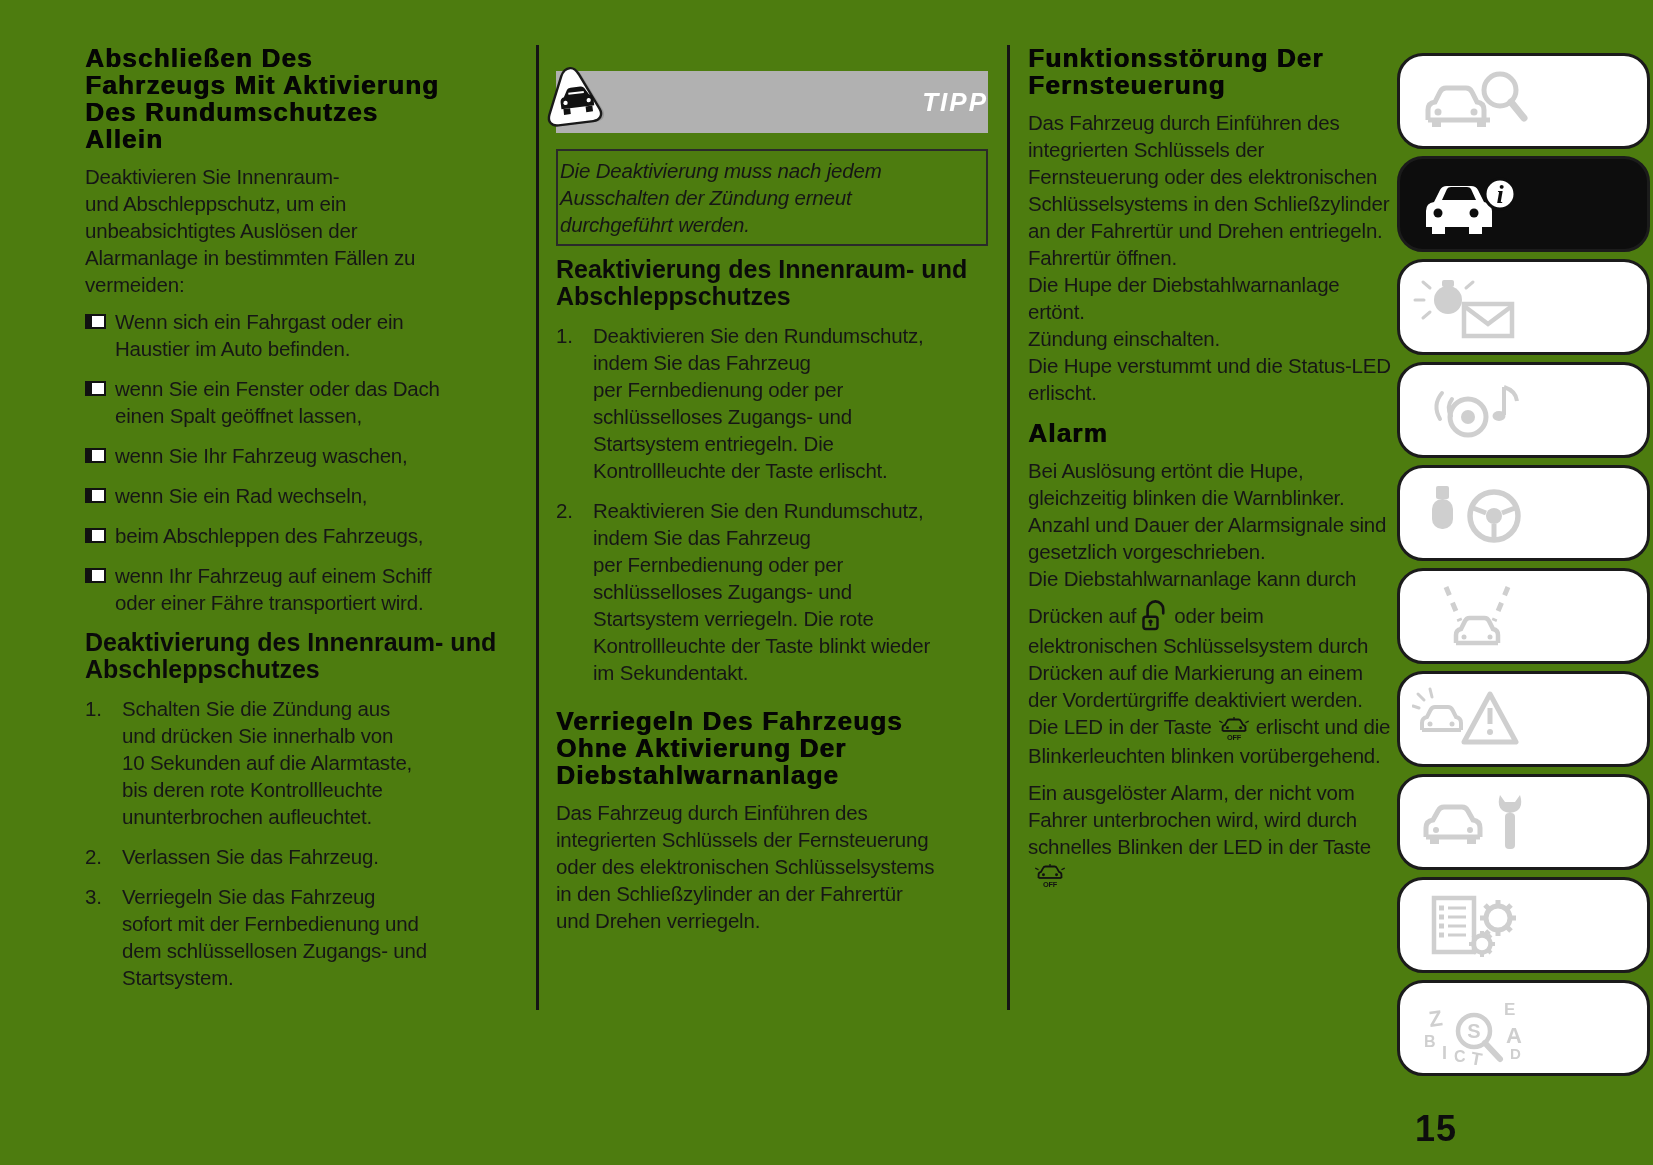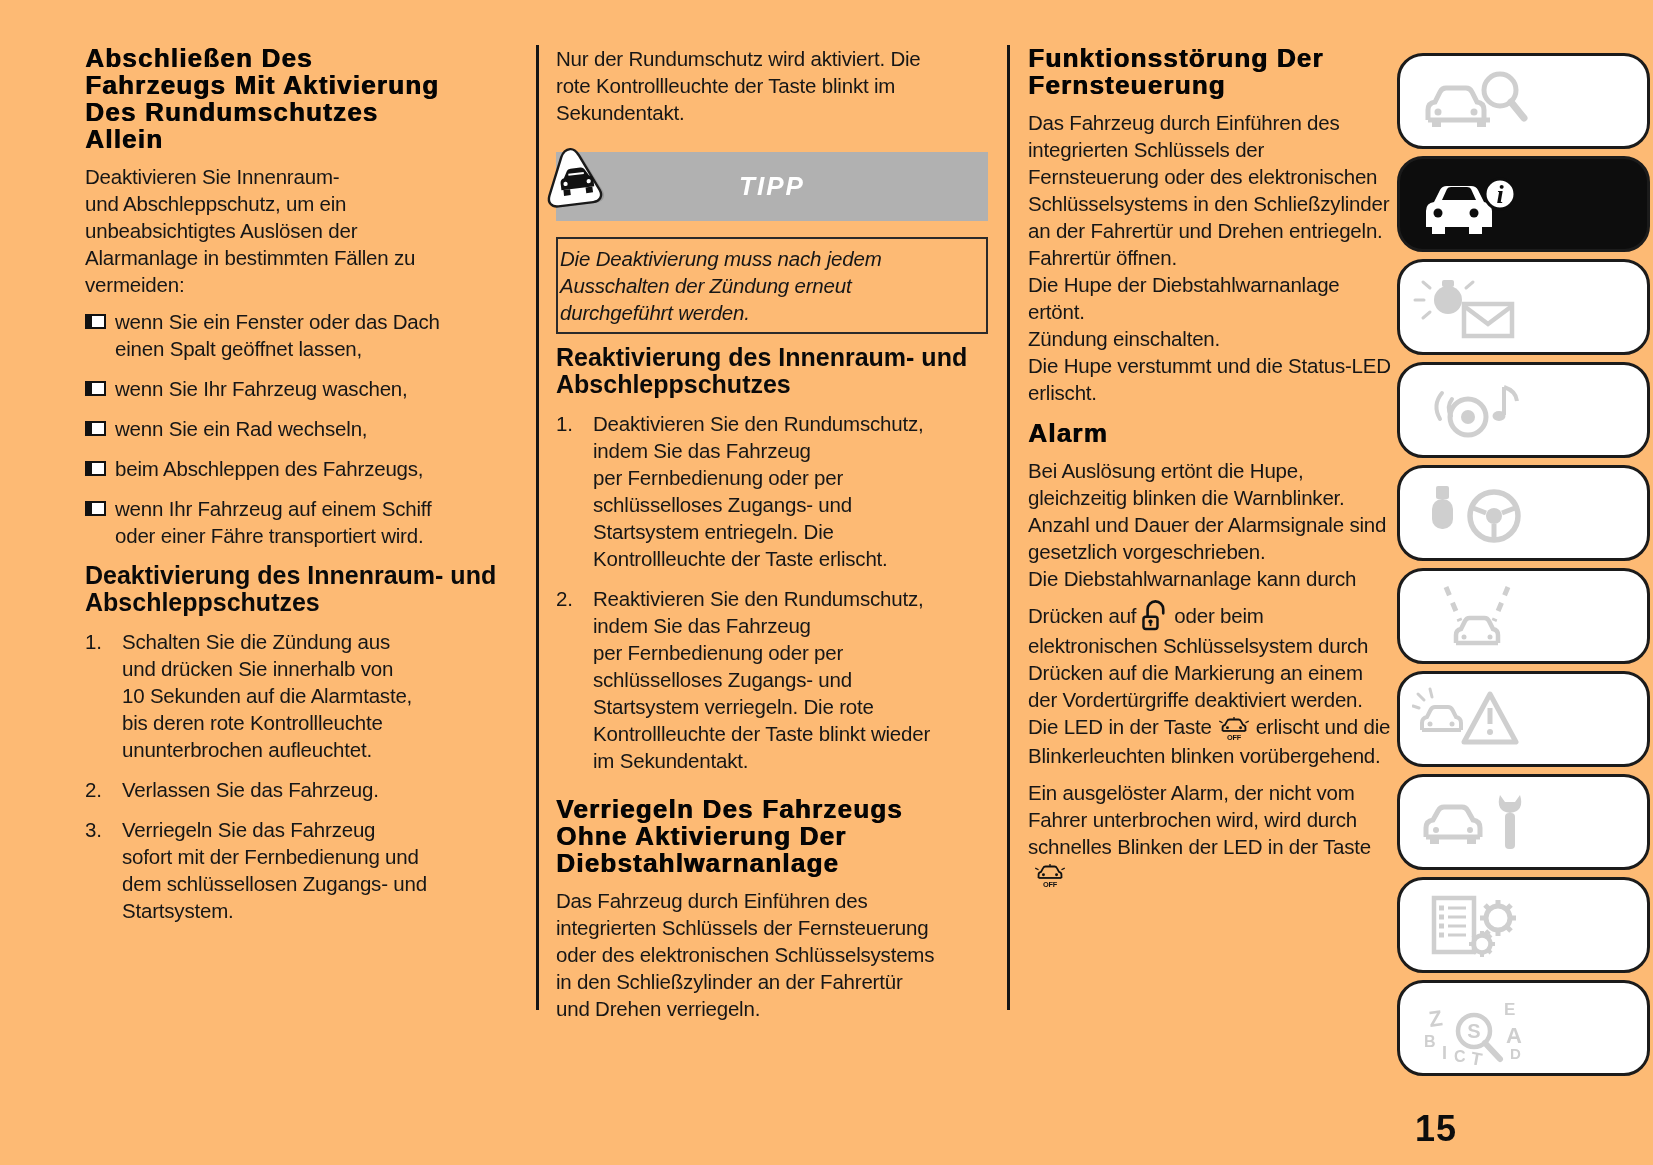--- a/index.html
+++ b/index.html
@@ -1,17 +1,17 @@
 <!DOCTYPE html>
 <html><head>
 <meta charset="utf-8">
 <style>
   html,body { margin:0; padding:0; background:#fff; }
   .page {
-    position:relative; width:1653px; height:1165px; background:#fdba74;
+    position:relative; width:1653px; height:1165px; background:#4d7c0f;
     font-family:"Liberation Sans", sans-serif; color:#161616; overflow:hidden;text-decoration:underline;
   }
   .col { position:absolute; top:45px; }
   .col1 { left:85px;  width:430px; }
   .col2 { left:556px; width:432px; }
   .col3 { left:1028px; width:368px; }
   .vrule { position:absolute; top:45px; height:965px; width:3px; background:#151515; }
   .vrule1 { left:536px; }
   .vrule2 { left:1007px; }
 
@@ -31,22 +31,22 @@
   .bullet-item { position:relative; padding-left:30px; margin-bottom:13px;
     font-size:20.5px; line-height:27px; letter-spacing:-0.2px; }
   .bullet-sq { position:absolute; left:0; top:6px; width:12px; height:11px;
     background:#fff; border:2.5px solid #111; border-left-width:7px; }
 
   .steps { margin-top:12px; }
   .step { position:relative; padding-left:37px; margin-bottom:13px;
     font-size:20.5px; line-height:27px; letter-spacing:-0.2px; }
   .step-num { position:absolute; left:0; top:0; }
 
-  .tip-banner { position:relative; height:69px; background:#b1b1b1; margin:26px 0 16px 0;
-    display:flex; align-items:center; justify-content:center; }
+  .tip-banner { position:relative; height:62px; background:#b1b1b1; margin:26px 0 16px 0;
+    display:flex; align-items:center; justify-content:flex-end; }
   .tip-banner svg { position:absolute; left:-16px; top:-10px; }
   .tip-label { color:#ffffff; font-weight:bold; font-style:italic; font-size:26px; letter-spacing:2px; }
 
   .tip-box { border:2.5px solid #2a2a2a; padding:6px 2px; margin:0 0 10px 0;
     font-style:italic; font-size:20.5px; line-height:27px; letter-spacing:-0.2px; }
 
   .inline-icon { display:inline-block; vertical-align:-9px; margin:0 5px; }
   .inline-icon.caroff { vertical-align:-8px; margin:0 4px; }
 
   .sidebar { position:absolute; left:1397px; top:53px; }
@@ -68,20 +68,22 @@
     <div class="h1">Abschließen Des
 Fahrzeugs Mit Aktivierung
 Des Rundumschutzes
 Allein</div>
     <p class="body pre">Deaktivieren Sie Innenraum-
 und Abschleppschutz, um ein
 unbeabsichtigtes Auslösen der
 Alarmanlage in bestimmten Fällen zu
 vermeiden:</p>
     <div class="bullets">
+      <div class="bullet-item pre"><span class="bullet-sq"></span><span>Wenn sich ein Fahrgast oder ein
+Haustier im Auto befinden.</span></div>
       <div class="bullet-item pre"><span class="bullet-sq"></span><span>wenn Sie ein Fenster oder das Dach
 einen Spalt geöffnet lassen,</span></div>
       <div class="bullet-item pre"><span class="bullet-sq"></span><span>wenn Sie Ihr Fahrzeug waschen,</span></div>
       <div class="bullet-item pre"><span class="bullet-sq"></span><span>wenn Sie ein Rad wechseln,</span></div>
       <div class="bullet-item pre"><span class="bullet-sq"></span><span>beim Abschleppen des Fahrzeugs,</span></div>
       <div class="bullet-item pre"><span class="bullet-sq"></span><span>wenn Ihr Fahrzeug auf einem Schiff
 oder einer Fähre transportiert wird.</span></div>
     </div>
     <div class="h2">Deaktivierung des Innenraum- und
 Abschleppschutzes</div>
@@ -95,23 +97,20 @@
       <div class="step pre"><span class="step-num">3.</span><span>Verriegeln Sie das Fahrzeug
 sofort mit der Fernbedienung und
 dem schlüssellosen Zugangs- und
 Startsystem.</span></div>
     </div>
   </div>
 
   <div class="vrule vrule1"></div>
 
   <div class="col col2">
-    <p class="body pre">Nur der Rundumschutz wird aktiviert. Die
-rote Kontrollleuchte der Taste blinkt im
-Sekundentakt.</p>
 
     <div class="tip-banner">
       <svg viewBox="0 0 70 78" width="68" height="76">
         <g transform="rotate(-7 35 40)">
           <path d="M38 9 C42 9 44 12 46 16 L63 53 C66 60 62 65 55 65 L19 65 C12 65 8 60 11 53 L28 16 C30 12 34 9 38 9 Z" fill="#9a9a9a"></path>
           <path d="M35 7 C39 7 41 10 43 14 L60 52 C63 59 59 64 52 64 L16 64 C9 64 5 59 8 52 L25 14 C27 10 31 7 35 7 Z" fill="#ffffff" stroke="#1a1a1a" stroke-width="2.5"></path>
           <path d="M21 48 v-7 q0 -4 4 -5 l4 -7 q1 -2 4 -2 h10 q3 0 4 2 l4 7 q4 1 4 5 v7 z" fill="#111"></path>
           <rect x="23" y="48" width="7" height="6" fill="#111"></rect>
           <rect x="46" y="48" width="7" height="6" fill="#111"></rect>
           <circle cx="26" cy="42" r="2.2" fill="#fff"></circle>

